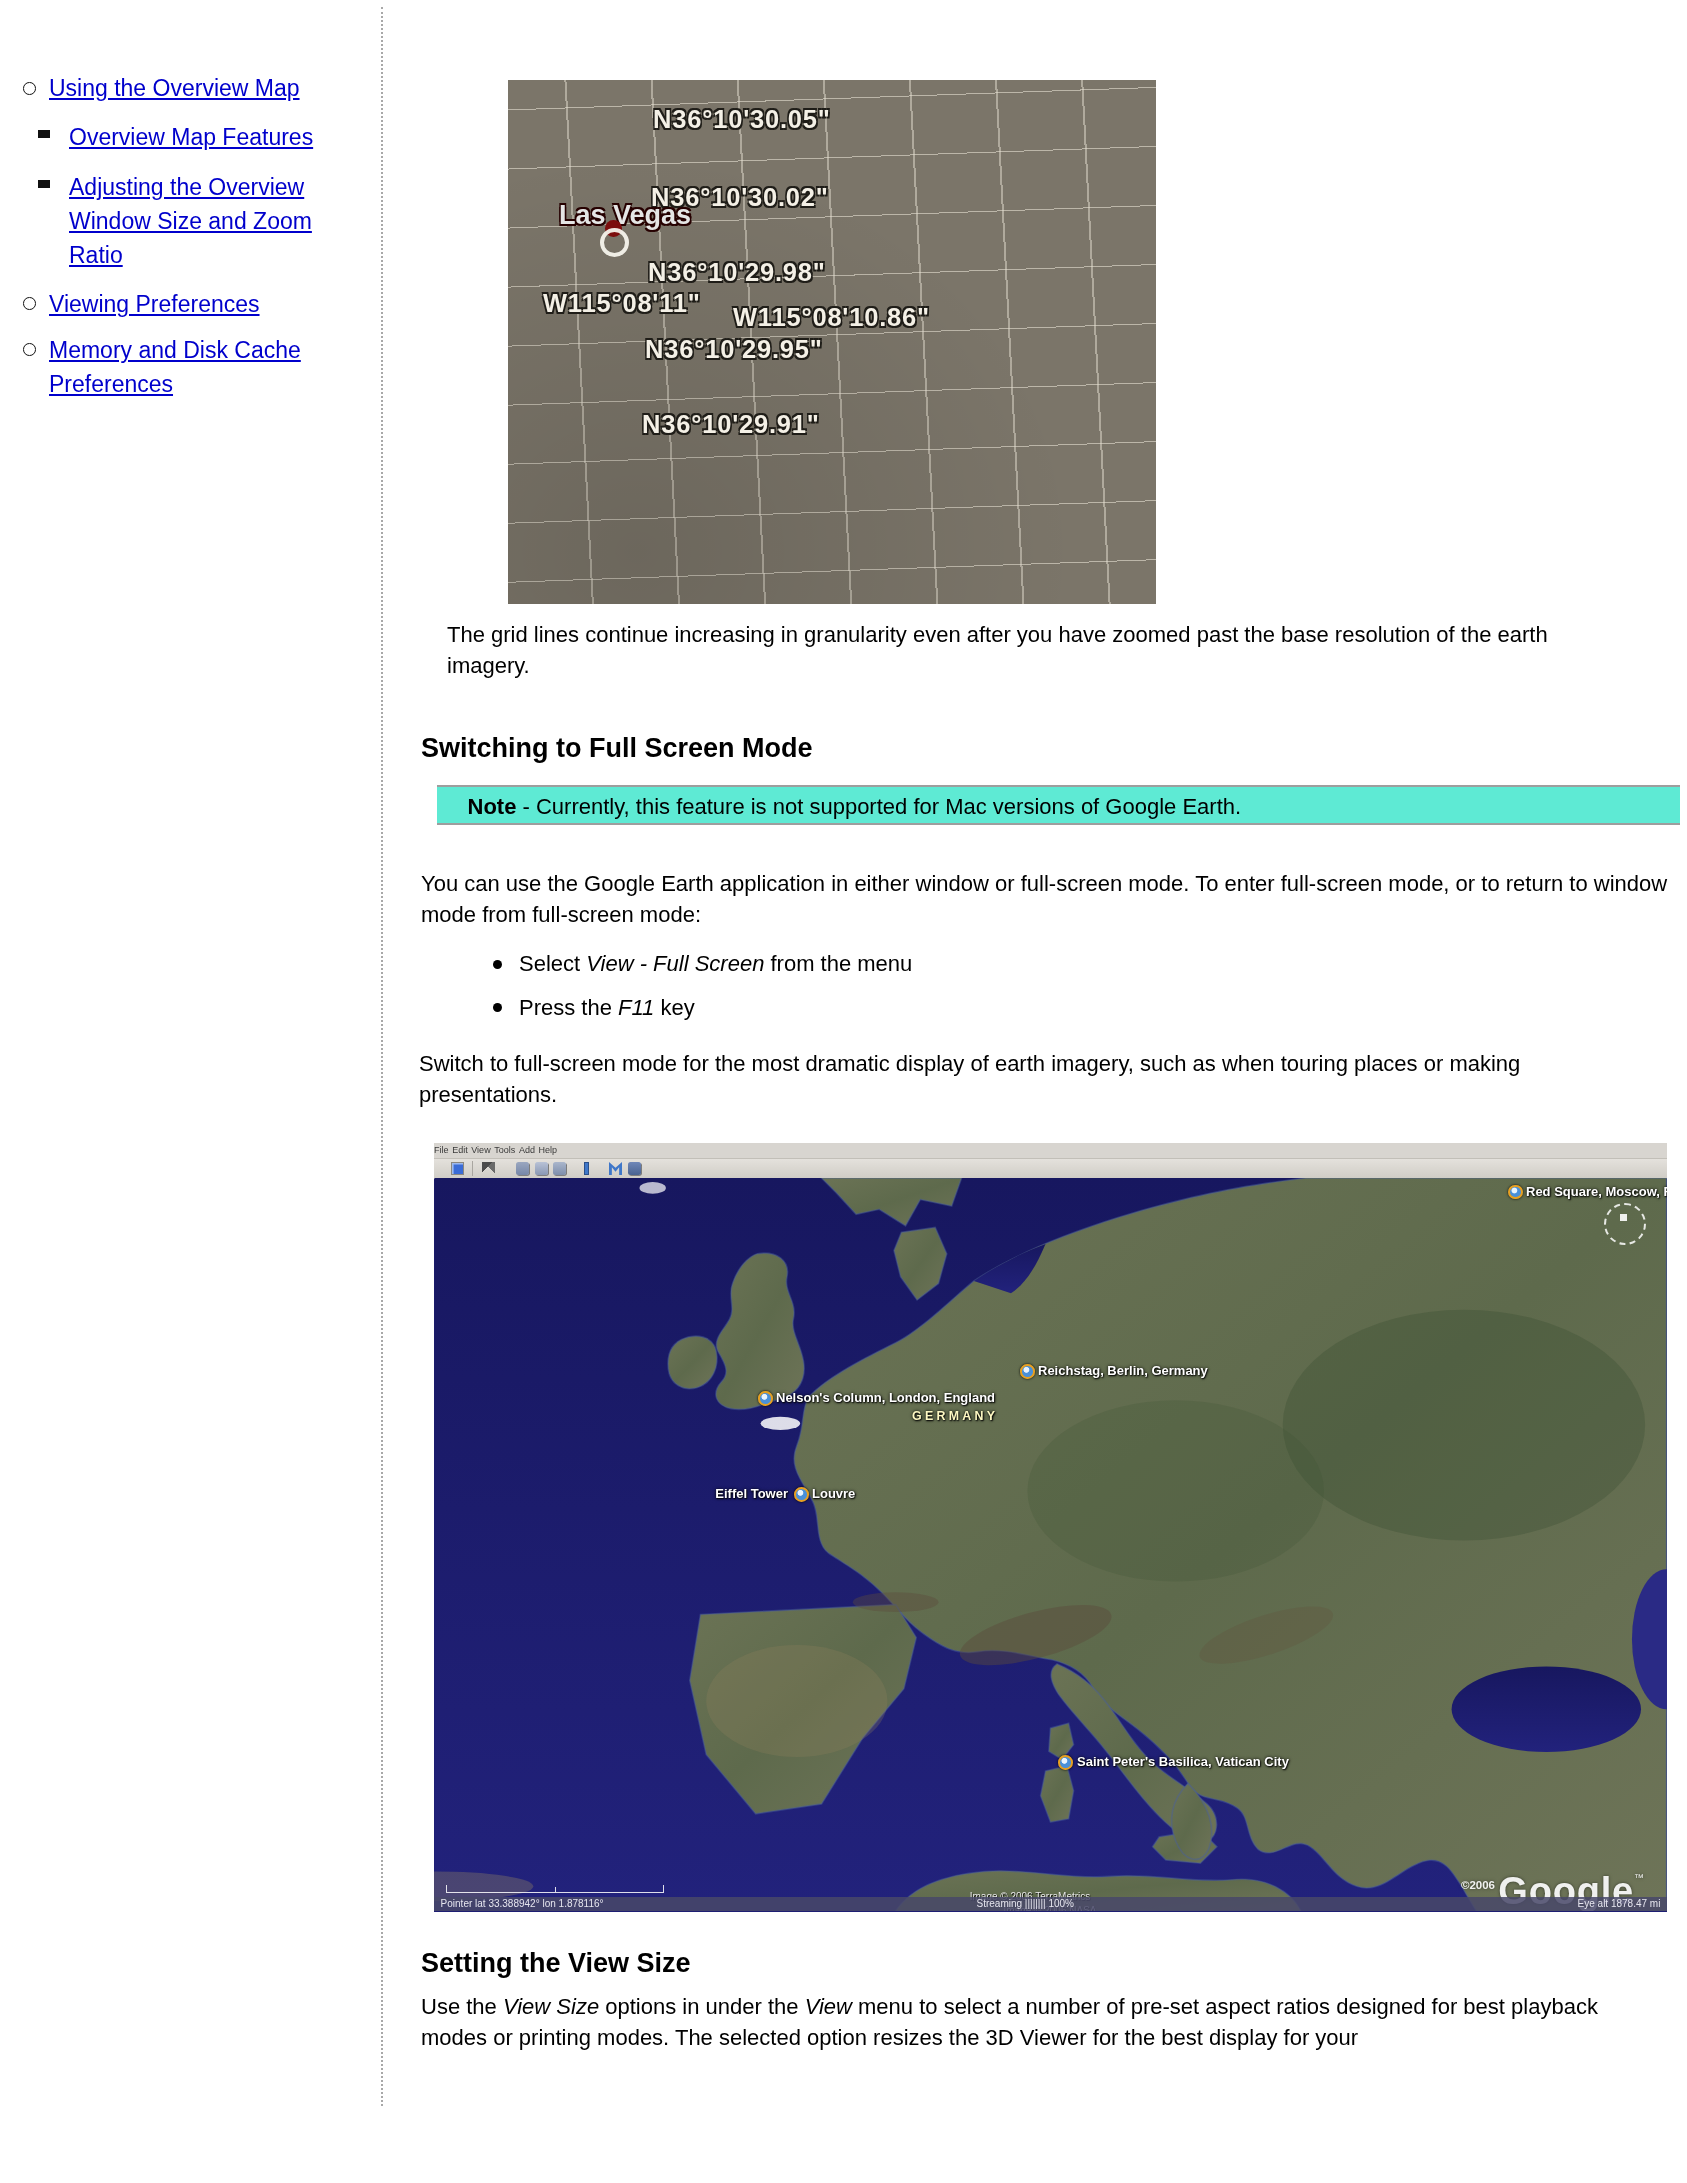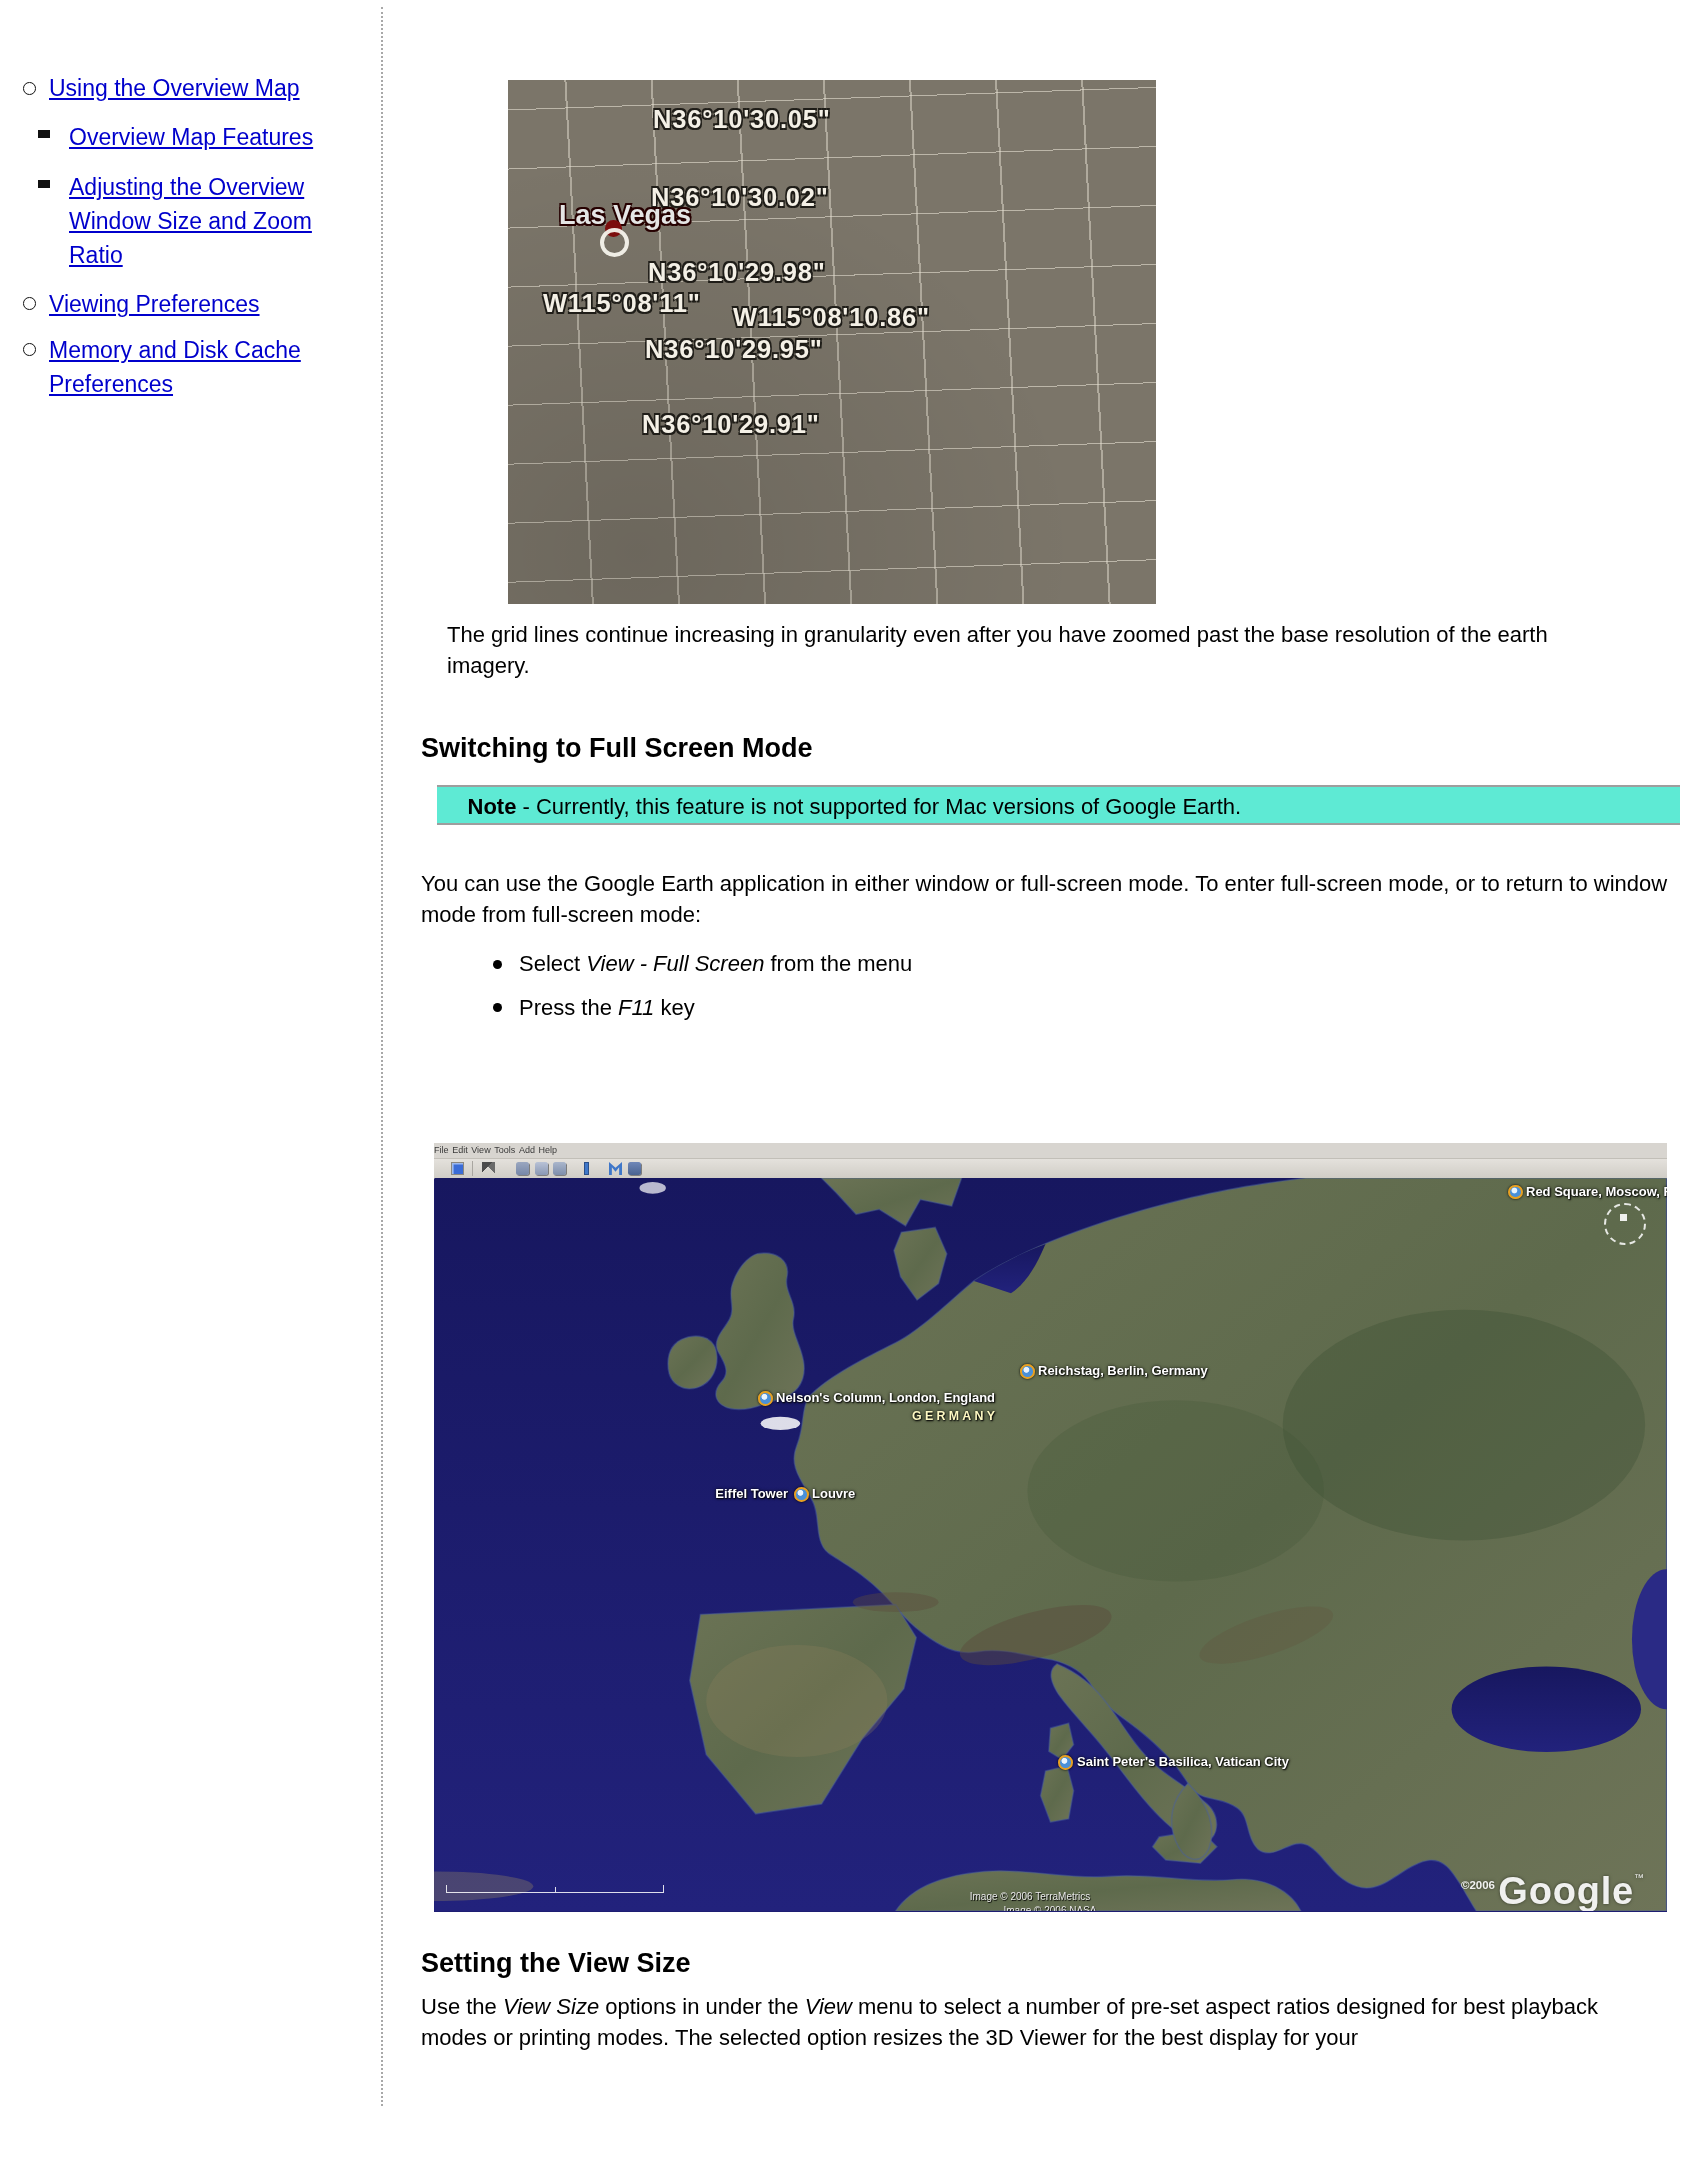--- a/index.html
+++ b/index.html
@@ -128,20 +128,21 @@
   <span class="bdot" style="left:493px;top:960px;"></span>
   <div class="blist-item" style="left:519px;top:949px;width:1071px;">
     <span>Select </span><span class="em">View - Full Screen</span><span> from the menu</span>
   </div>
 
   <span class="bdot" style="left:493px;top:1003px;"></span>
   <div class="blist-item" style="left:519px;top:993px;width:1071px;">
     <span>Press the </span><span class="em">F11</span><span> key</span>
   </div>
 
+  <div class="para" style="left:419px;top:1048px;width:1195px;">Switch to full-screen mode for the most dramatic display of earth imagery, such as when touring places or making presentations.</div>
 
   <div class="ge">
     <div class="ge-menubar">
       <span class="ge-menu-item">File</span>
       <span class="ge-menu-item">Edit</span>
       <span class="ge-menu-item">View</span>
       <span class="ge-menu-item">Tools</span>
       <span class="ge-menu-item">Add</span>
       <span class="ge-menu-item">Help</span>
     </div>
@@ -250,20 +251,25 @@
       <div class="credits" style="left:596px;top:713px;">Image © 2006 TerraMetrics</div>
       <div class="credits" style="left:616px;top:727px;">Image © 2006 NASA</div>
       <div class="wm" style="right:23px;top:692px;">
         <span class="wm-year">©2006</span><span class="wm-brand">Google</span><span class="wm-tm">™</span>
       </div>
 
       <div class="scalebar">
           <span class="mid"></span>
         </div>
 
+      <div class="ge-status">
+        <span class="sl">Pointer lat 33.388942° lon 1.878116°</span>
+        <span class="sc">Streaming |||||||| 100%</span>
+        <span class="sr">Eye alt 1878.47 mi</span>
+      </div>
     </div>
   </div>
 
   <div class="h3" style="left:421px;top:1947px;">Setting the View Size</div>
   <div class="para" style="left:421px;top:1991px;width:1203px;">
     <span>Use the </span><span class="em">View Size</span><span> options in under the </span><span class="em">View</span><span> menu to select a number of pre-set aspect ratios designed for best playback modes or printing modes. The selected option resizes the 3D Viewer for the best display for your</span>
   </div>
 
 </div>
 

